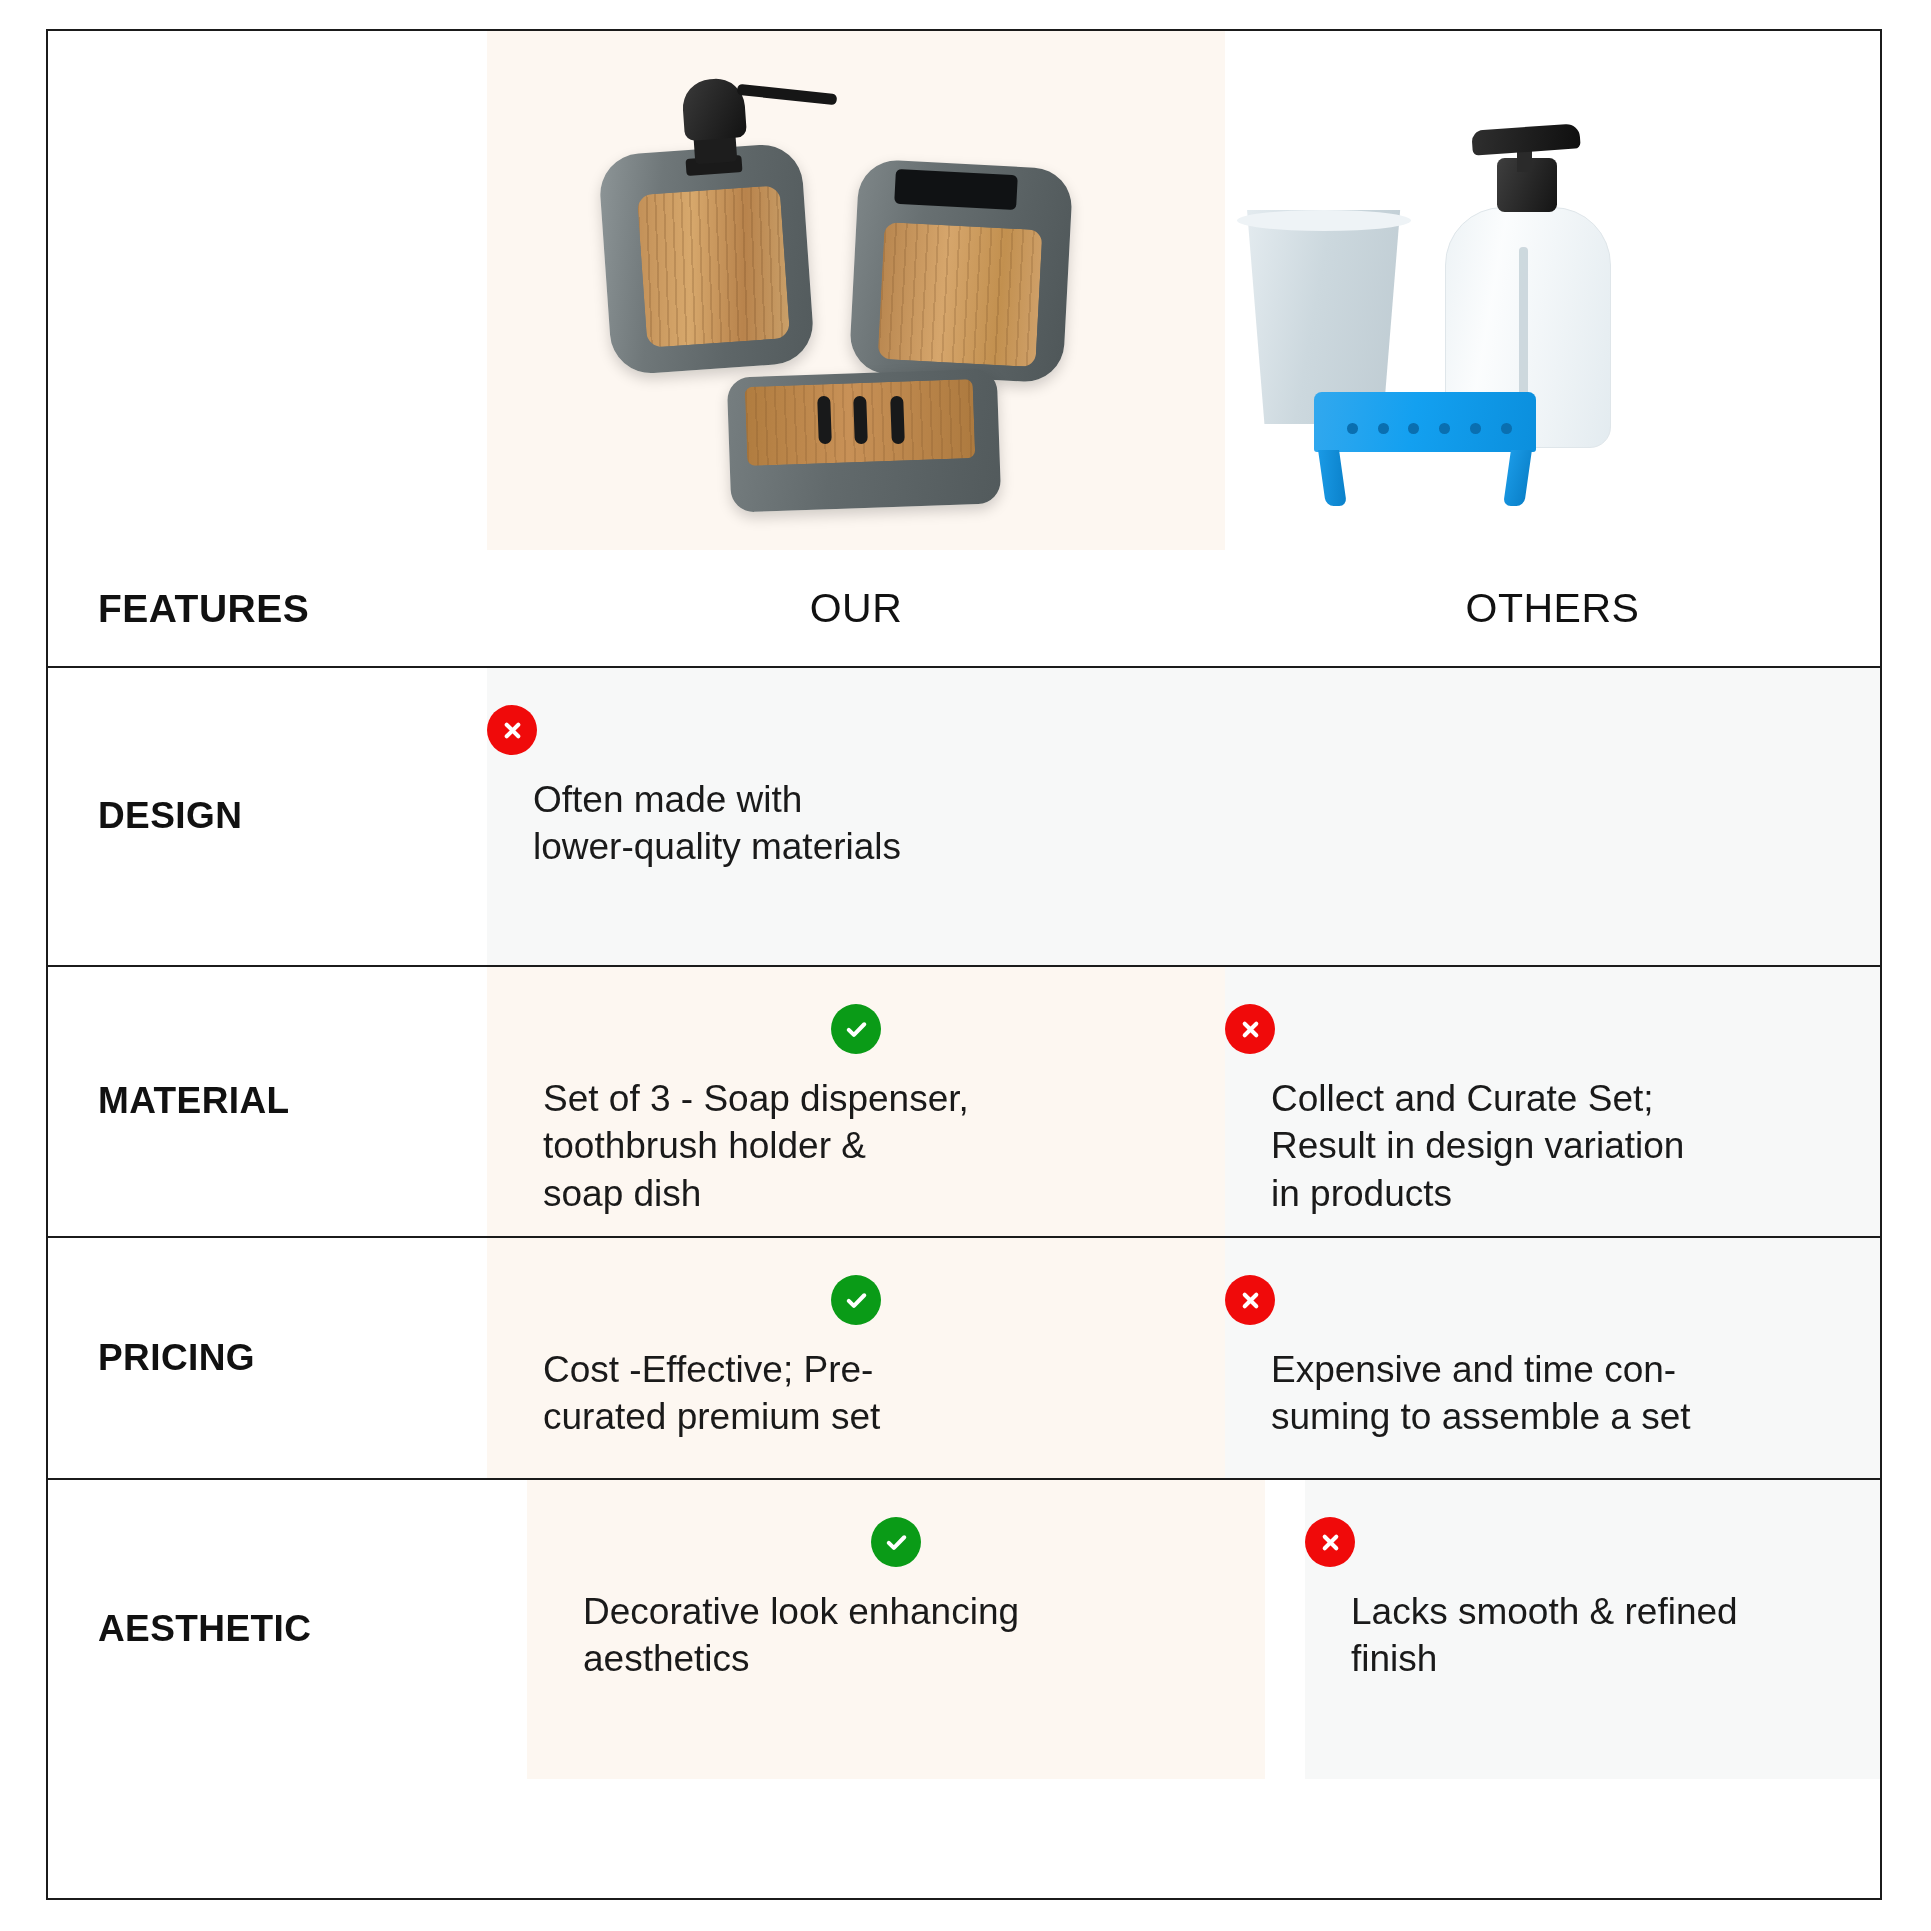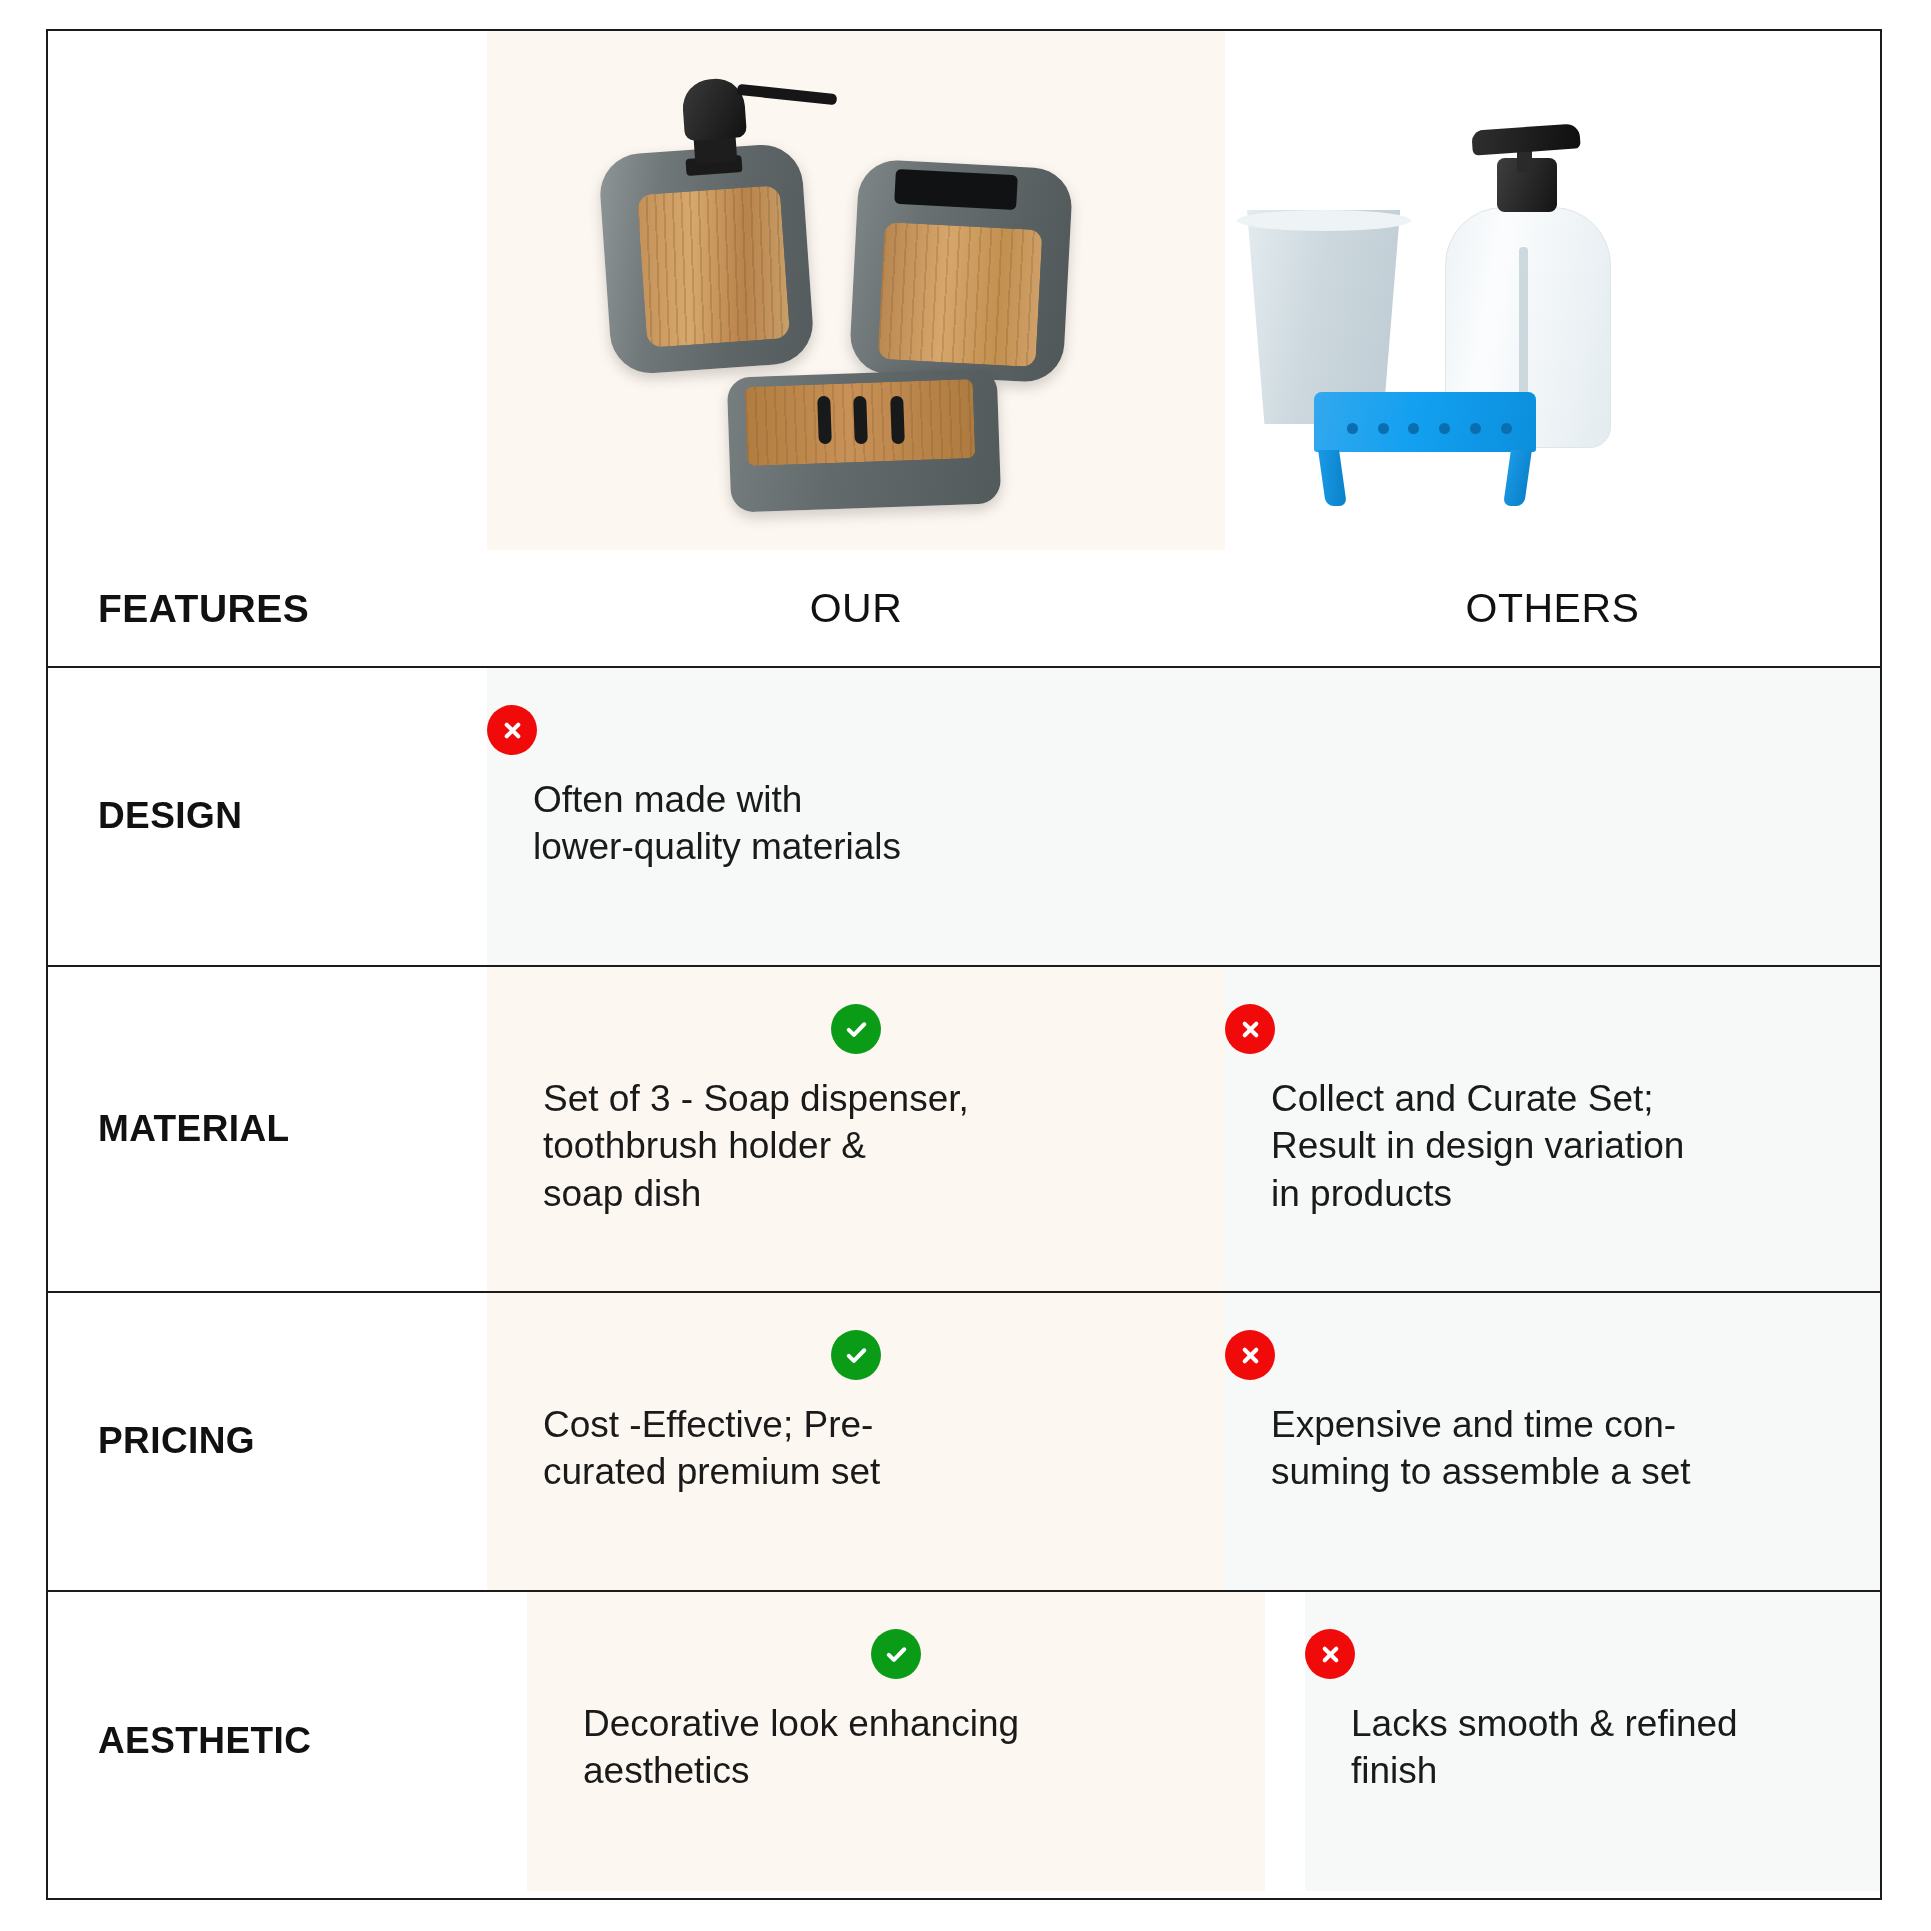--- a/index.html
+++ b/index.html
@@ -38,22 +38,22 @@
   
   .row {
     display: flex;
     width: 100%;
     box-sizing: border-box;
   }
   .row.hero      { height: 519px; }
   .row.headings  { height: 118px; border-bottom: 2.9px solid #1b1b1b; }
   .row.feature   { border-bottom: 2.9px solid #1b1b1b; }
   .row.feature.r1 { height: 299px; }
-  .row.feature.r2 { height: 326px; }
-  .row.feature.r3 { height: 299px; }
+  .row.feature.r2 { height: 271px; }
+  .row.feature.r3 { height: 242px; }
   .row.feature.r4 { height: 299px; border-bottom: none; gap: 40px; }
 
   
   .cell-feature {
     width: 439px;
     flex: 0 0 439px;
     box-sizing: border-box;
     display: flex;
     align-items: center;
     padding-left: 50px;

